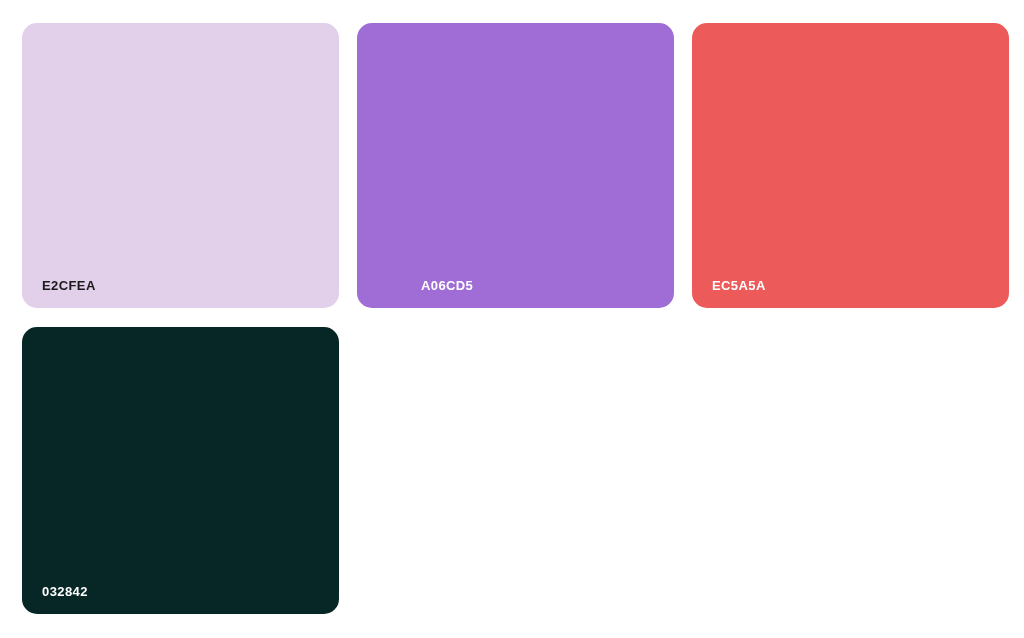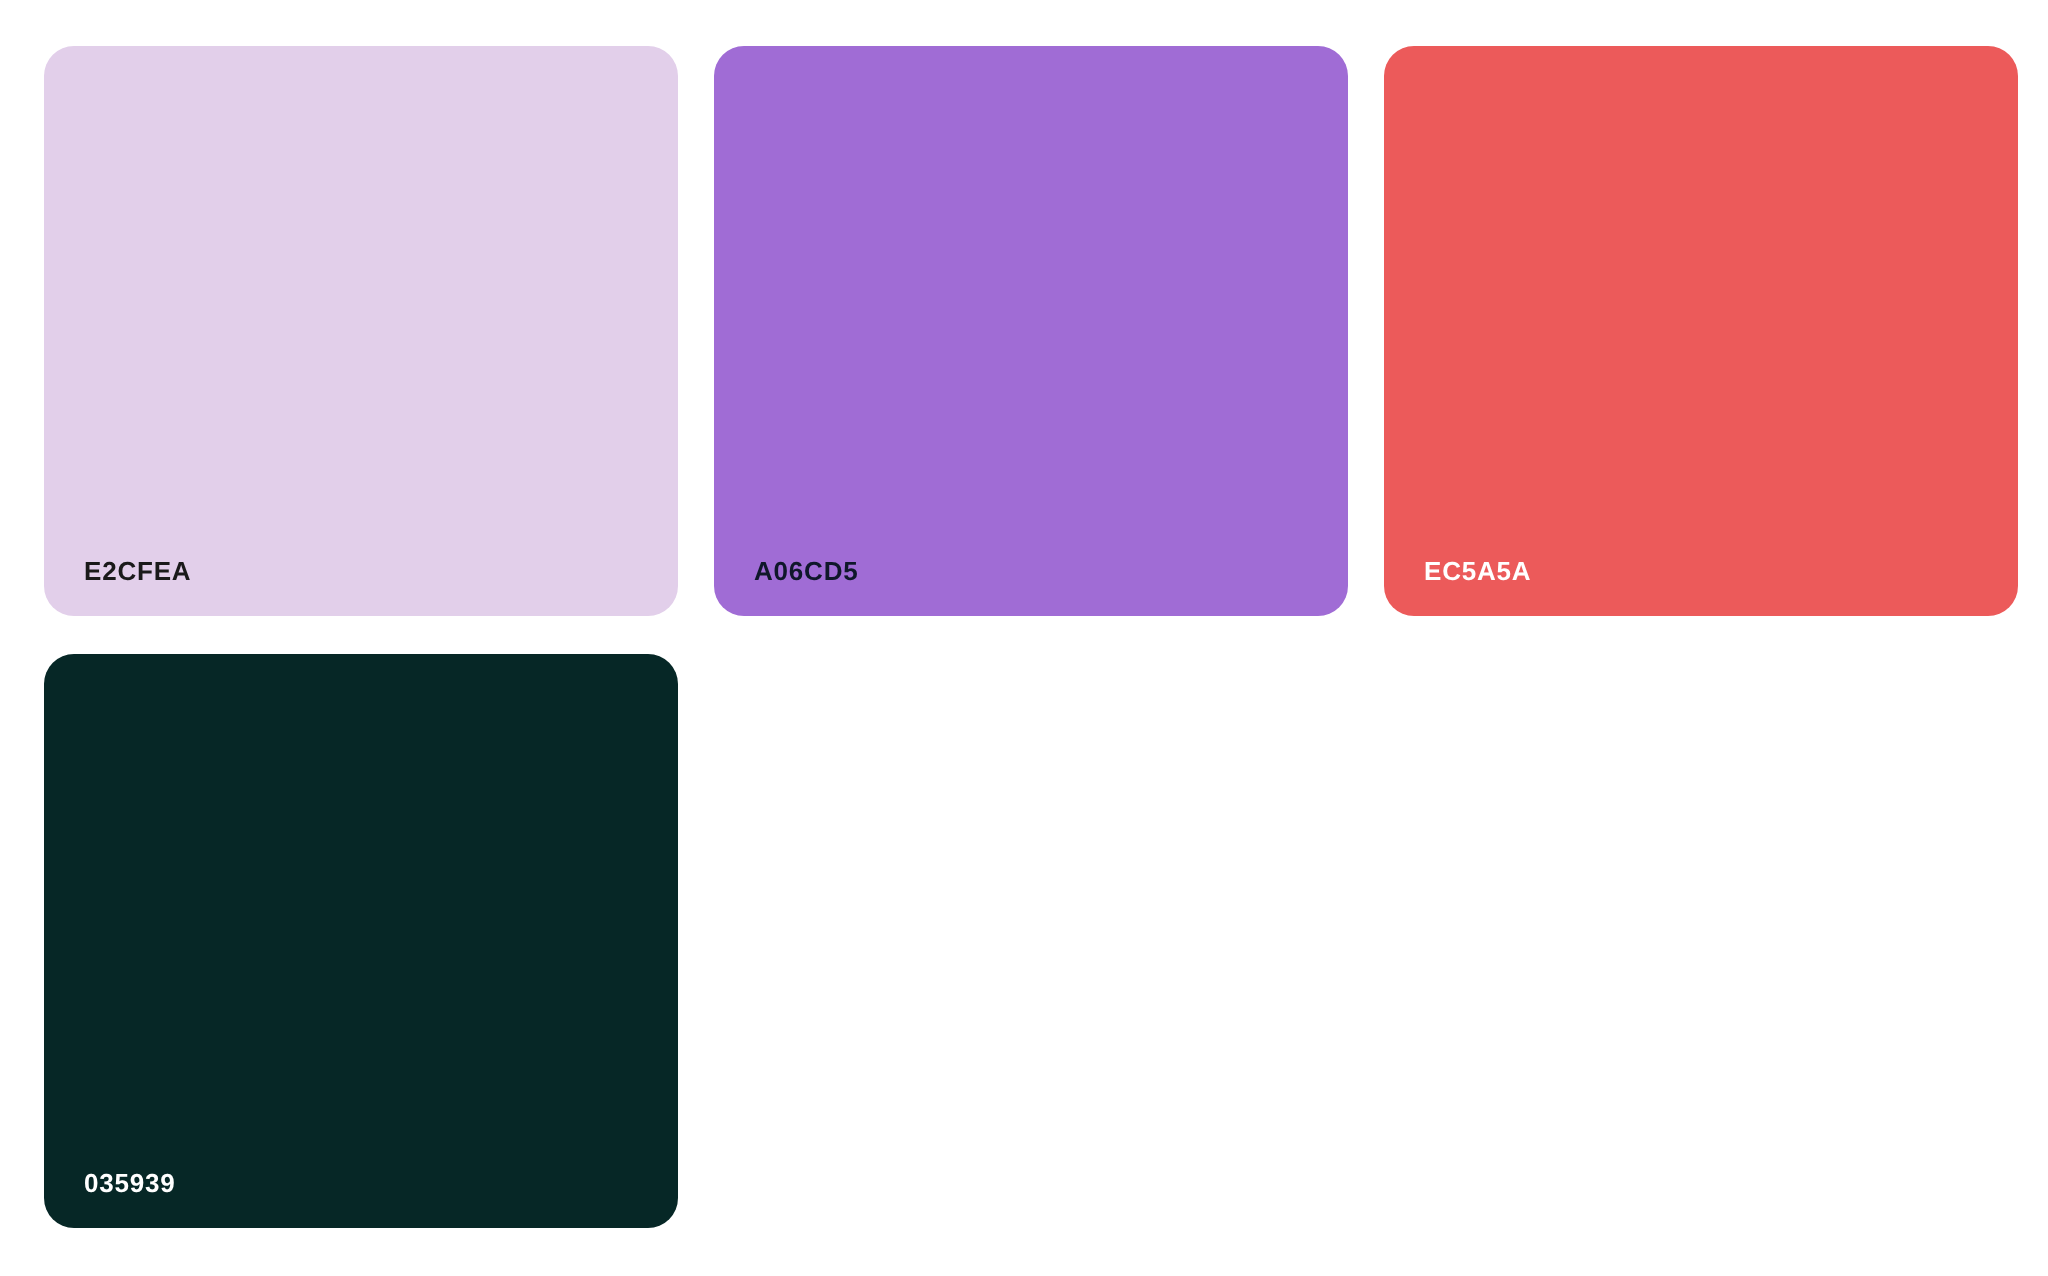--- a/index.html
+++ b/index.html
@@ -55,27 +55,27 @@
 </head>
 <body style="background: rgb(255, 255, 255);">
 
 <div id="palette-grid">
 
   <div class="swatch" style="background: rgb(226, 207, 234);">
     <span class="swatch-label" style="color: rgb(26, 26, 26);">E2CFEA</span>
   </div>
 
   <div class="swatch" style="background: rgb(160, 108, 213);">
-    <span class="swatch-label" style="color: #0f172a;">A06CD5</span>
+    <span class="swatch-label" style="color: #ffffff; margin-left: 44px;">A06CD5</span>
   </div>
 
   <div class="swatch" style="background: rgb(236, 90, 90);">
     <span class="swatch-label" style="color: rgb(255, 255, 255); text-align: center;">EC5A5A</span>
   </div>
 
 
   <div class="swatch" style="background: rgb(6, 39, 38);">
-    <span class="swatch-label" style="color: rgb(255, 255, 255);">035939</span>
+    <span class="swatch-label" style="color: rgb(255, 255, 255);">032842</span>
   </div>
 
   <div class="swatch swatch-empty"></div>
 
 </div>
 
 </body></html>

